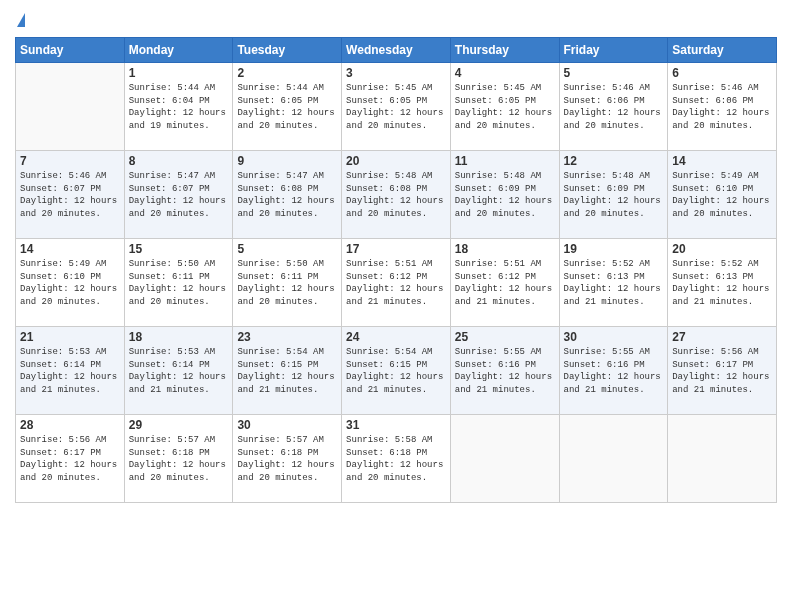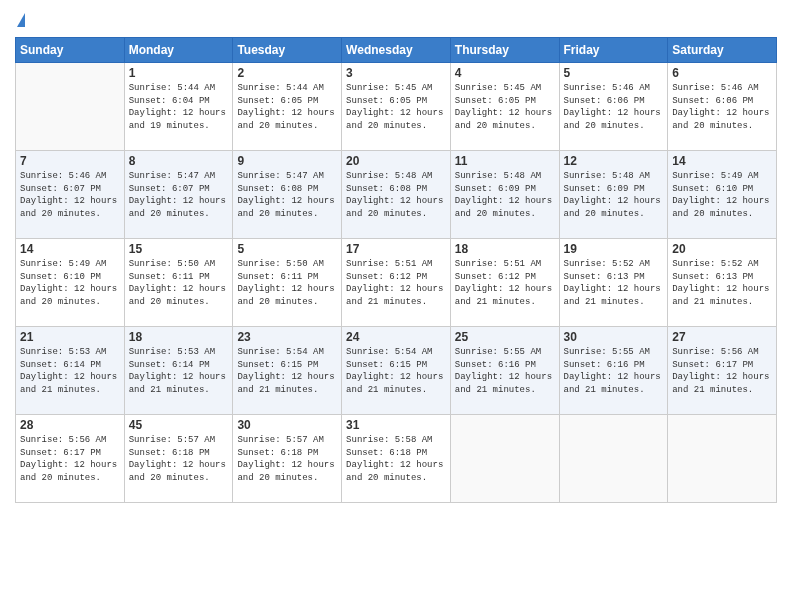--- a/index.html
+++ b/index.html
@@ -263,21 +263,21 @@
             <span class="day-number">27</span>
             <div class="day-info">Sunrise: 5:56 AM<br>Sunset: 6:17 PM<br>Daylight: 12 hours and 21 minutes.</div>
           </td>
         </tr>
         <tr>
           <td>
             <span class="day-number">28</span>
             <div class="day-info">Sunrise: 5:56 AM<br>Sunset: 6:17 PM<br>Daylight: 12 hours and 20 minutes.</div>
           </td>
           <td>
-            <span class="day-number">45</span>
+            <span class="day-number">29</span>
             <div class="day-info">Sunrise: 5:57 AM<br>Sunset: 6:18 PM<br>Daylight: 12 hours and 20 minutes.</div>
           </td>
           <td>
             <span class="day-number">30</span>
             <div class="day-info">Sunrise: 5:57 AM<br>Sunset: 6:18 PM<br>Daylight: 12 hours and 20 minutes.</div>
           </td>
           <td>
             <span class="day-number">31</span>
             <div class="day-info">Sunrise: 5:58 AM<br>Sunset: 6:18 PM<br>Daylight: 12 hours and 20 minutes.</div>
           </td>

